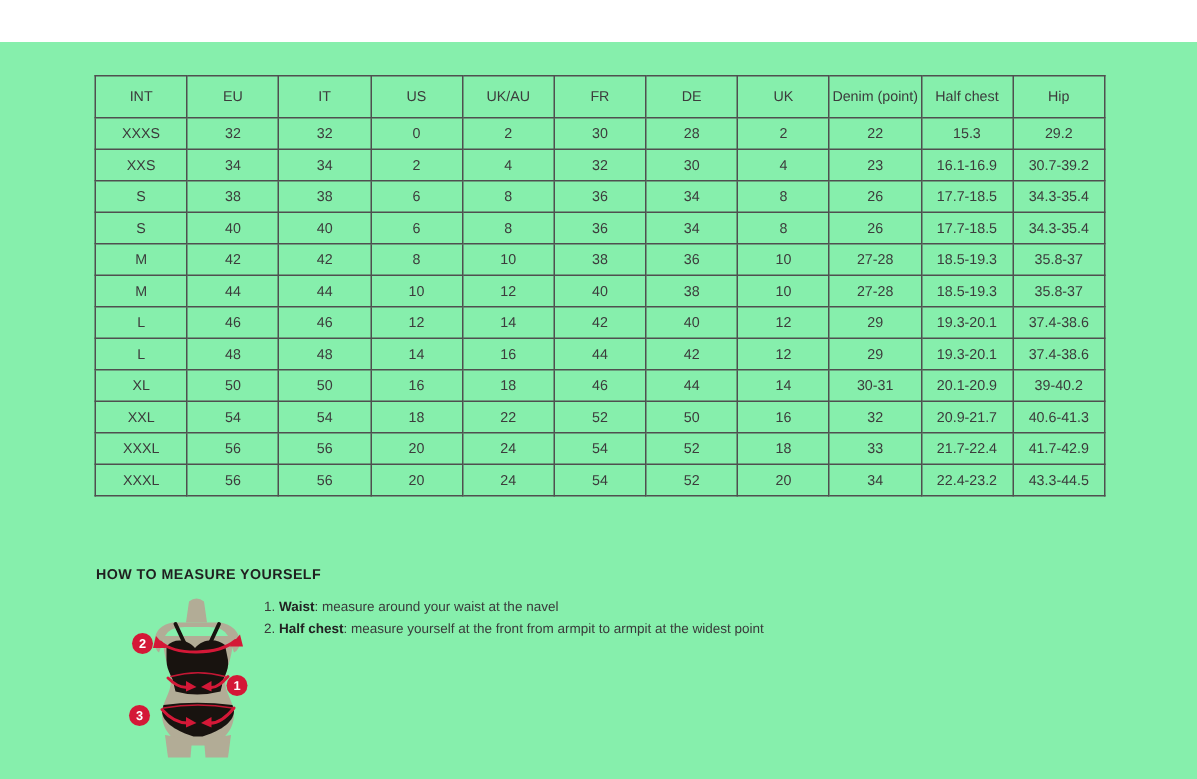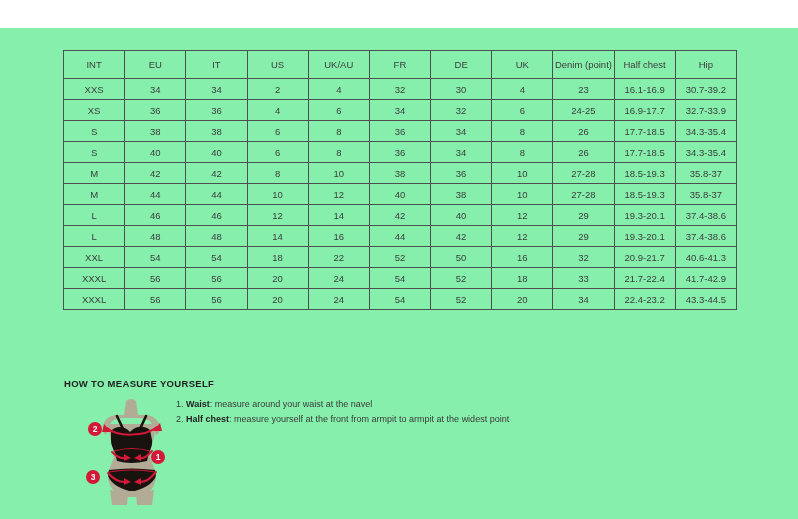--- a/index.html
+++ b/index.html
@@ -51,46 +51,46 @@
           <th>FR</th>
           <th>DE</th>
           <th>UK</th>
           <th>Denim (point)</th>
           <th>Half chest</th>
           <th>Hip</th>
         </tr>
     </thead>
     <tbody>
         <tr>
+          <td>XXXS</td>
+          <td>32</td>
+          <td>32</td>
+          <td>0</td>
+          <td>2</td>
+          <td>30</td>
+          <td>28</td>
+          <td>2</td>
+          <td>22</td>
+          <td>15.3</td>
+          <td>29.2</td>
+        </tr>
+        <tr>
           <td>XXS</td>
           <td>34</td>
           <td>34</td>
           <td>2</td>
           <td>4</td>
           <td>32</td>
           <td>30</td>
           <td>4</td>
           <td>23</td>
           <td>16.1-16.9</td>
           <td>30.7-39.2</td>
         </tr>
         <tr>
-          <td>XS</td>
-          <td>36</td>
-          <td>36</td>
-          <td>4</td>
-          <td>6</td>
-          <td>34</td>
-          <td>32</td>
-          <td>6</td>
-          <td>24-25</td>
-          <td>16.9-17.7</td>
-          <td>32.7-33.9</td>
-        </tr>
-        <tr>
           <td>S</td>
           <td>38</td>
           <td>38</td>
           <td>6</td>
           <td>8</td>
           <td>36</td>
           <td>34</td>
           <td>8</td>
           <td>26</td>
           <td>17.7-18.5</td>
@@ -153,20 +153,33 @@
           <td>48</td>
           <td>48</td>
           <td>14</td>
           <td>16</td>
           <td>44</td>
           <td>42</td>
           <td>12</td>
           <td>29</td>
           <td>19.3-20.1</td>
           <td>37.4-38.6</td>
+        </tr>
+        <tr>
+          <td>XL</td>
+          <td>50</td>
+          <td>50</td>
+          <td>16</td>
+          <td>18</td>
+          <td>46</td>
+          <td>44</td>
+          <td>14</td>
+          <td>30-31</td>
+          <td>20.1-20.9</td>
+          <td>39-40.2</td>
         </tr>
         <tr>
           <td>XXL</td>
           <td>54</td>
           <td>54</td>
           <td>18</td>
           <td>22</td>
           <td>52</td>
           <td>50</td>
           <td>16</td>

